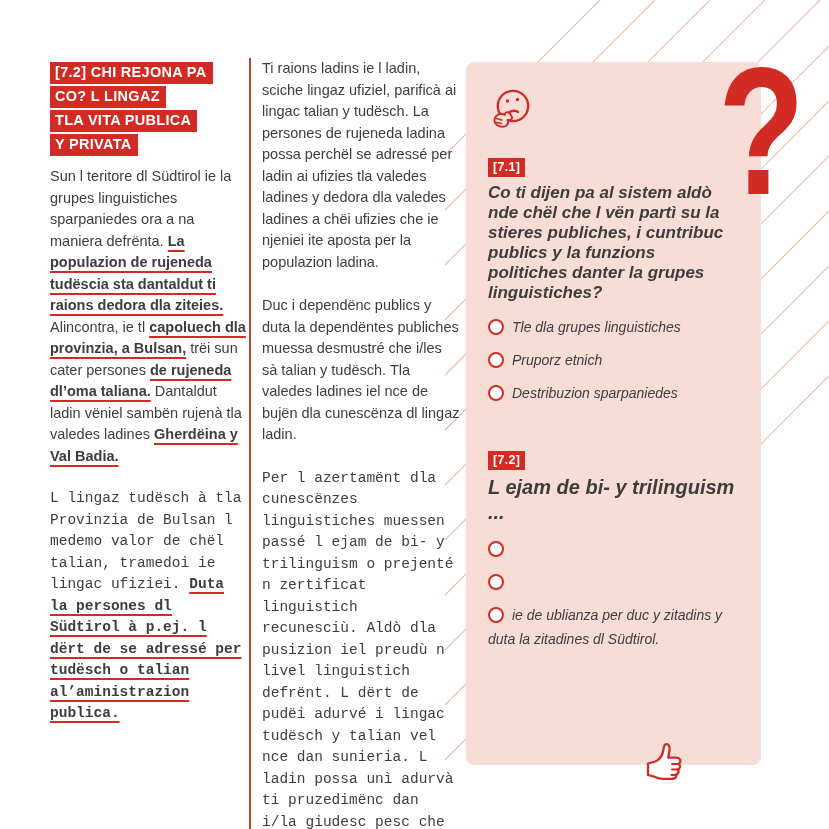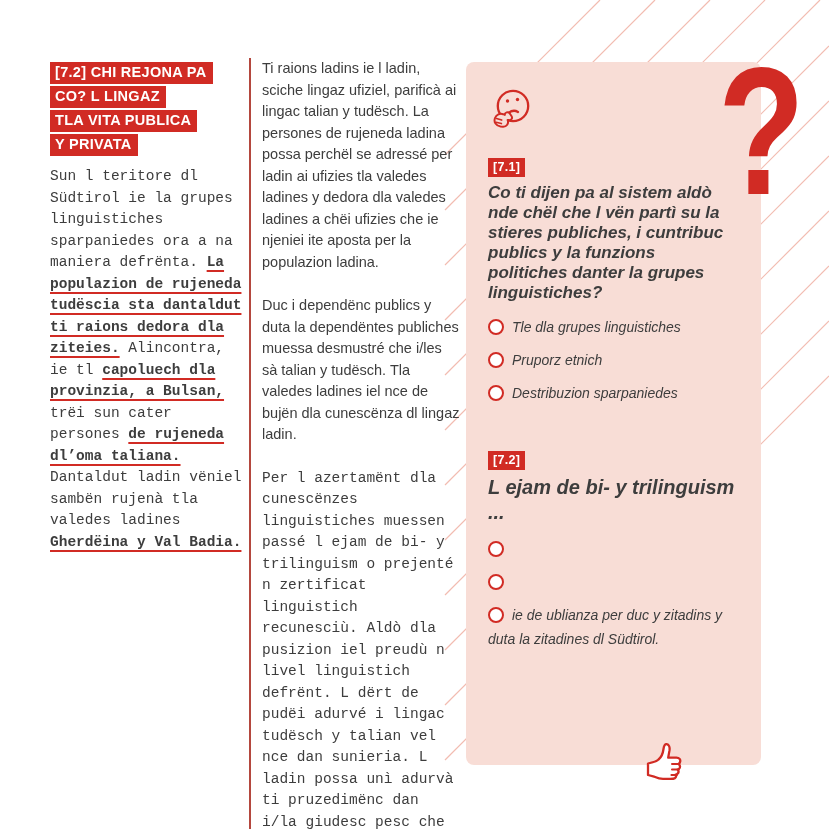--- a/index.html
+++ b/index.html
@@ -90,20 +90,21 @@
 
   <div class="col col-left">
     <h2 class="heading">
         <span class="hline">[7.2] CHI REJONA PA</span>
         <span class="hline">CO? L LINGAZ</span>
         <span class="hline">TLA VITA PUBLICA</span>
         <span class="hline">Y PRIVATA</span>
       </h2>
     <div class="paras">
         <p><span>Sun l teritore dl Südtirol ie la grupes linguistiches sparpaniedes ora a na maniera defrënta. </span><span class="em">La populazion de rujeneda tudëscia sta dantaldut ti raions dedora dla ziteies.</span><span> Alincontra, ie tl </span><span class="em">capoluech dla provinzia, a Bulsan,</span><span> trëi sun cater persones </span><span class="em">de rujeneda dl’oma taliana.</span><span> Dantaldut ladin vëniel sambën rujenà tla valedes ladines </span><span class="em">Gherdëina y Val Badia.</span></p>
+        <p><span>L lingaz tudësch à tla Provinzia de Bulsan l medemo valor de chël talian, tramedoi ie lingac ufiziei. </span><span class="em">Duta la persones dl Südtirol à p.ej. l dërt de se adressé per tudësch o talian al’aministrazion publica.</span></p>
       </div>
   </div>
 
   <div class="col col-mid">
     <div class="paras">
         <p><span>Ti raions ladins ie l ladin, sciche lingaz ufiziel, parificà ai lingac talian y tudësch. La persones de rujeneda ladina possa perchël se adressé per ladin ai ufizies tla valedes ladines y dedora dla valedes ladines a chëi ufizies che ie njeniei ite aposta per la populazion ladina.</span></p>
         <p><span>Duc i dependënc publics y duta la dependëntes publiches muessa desmustré che i/les sà talian y tudësch. Tla valedes ladines iel nce de bujën dla cunescënza dl lingaz ladin.</span></p>
         <p><span>Per l azertamënt dla cunescënzes linguistiches muessen passé l ejam de bi- y trilinguism o prejenté n zertificat linguistich recunesciù. Aldò dla pusizion iel preudù n livel linguistich defrënt. L dërt de pudëi adurvé i lingac tudësch y talian vel nce dan sunieria. L ladin possa unì adurvà ti pruzedimënc dan i/la giudesc pesc che ie de cumpetënza per i luesc ladins tla Provinzia de Bulsan.</span></p>
       </div>
   </div>

